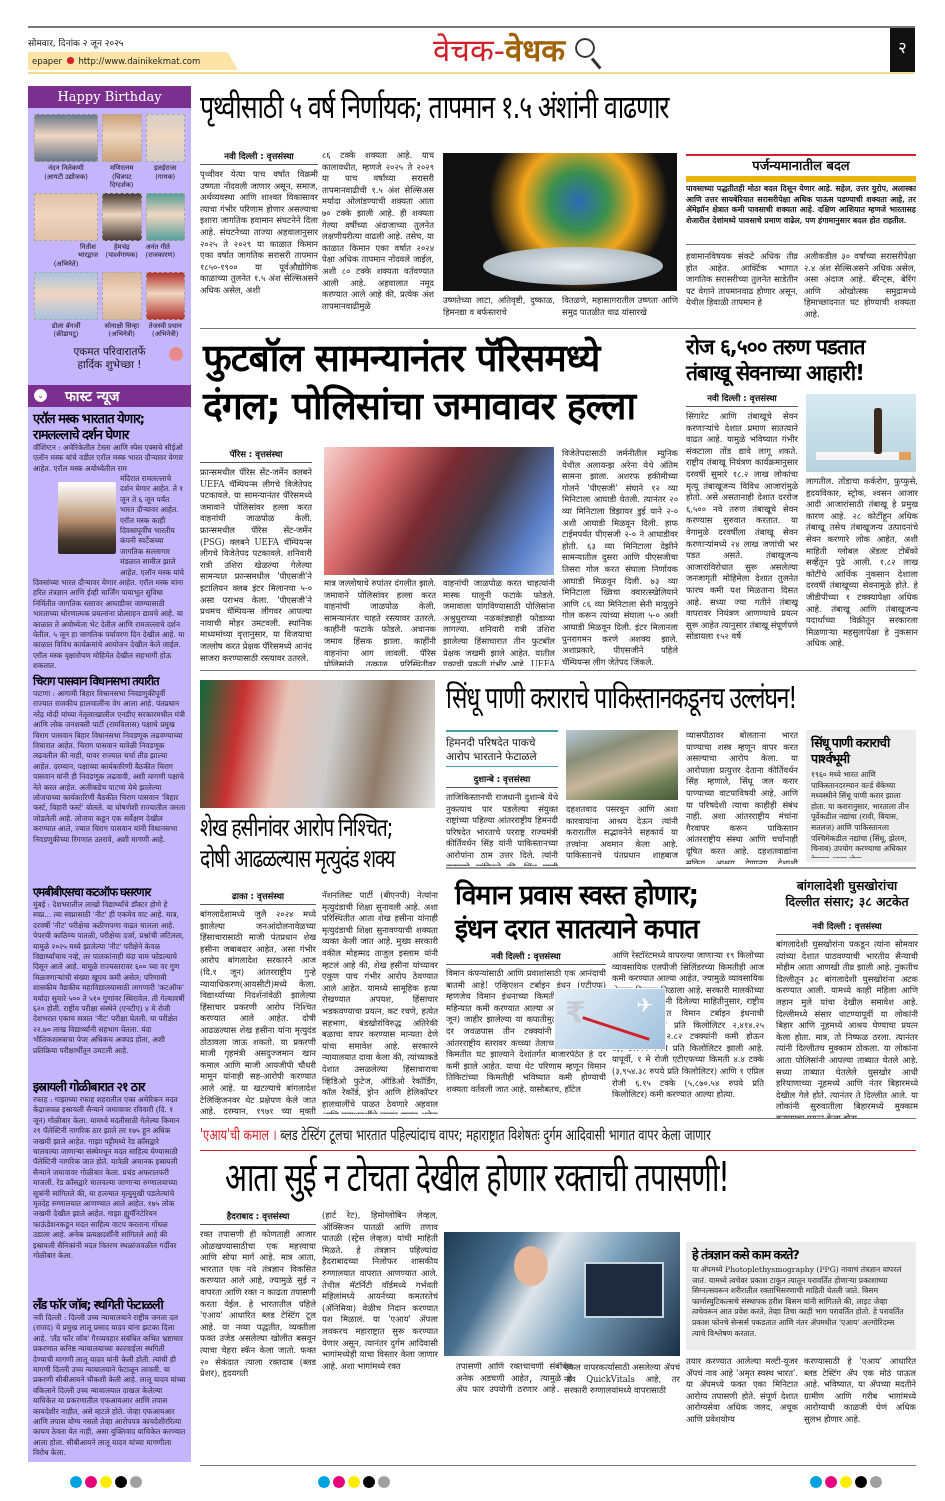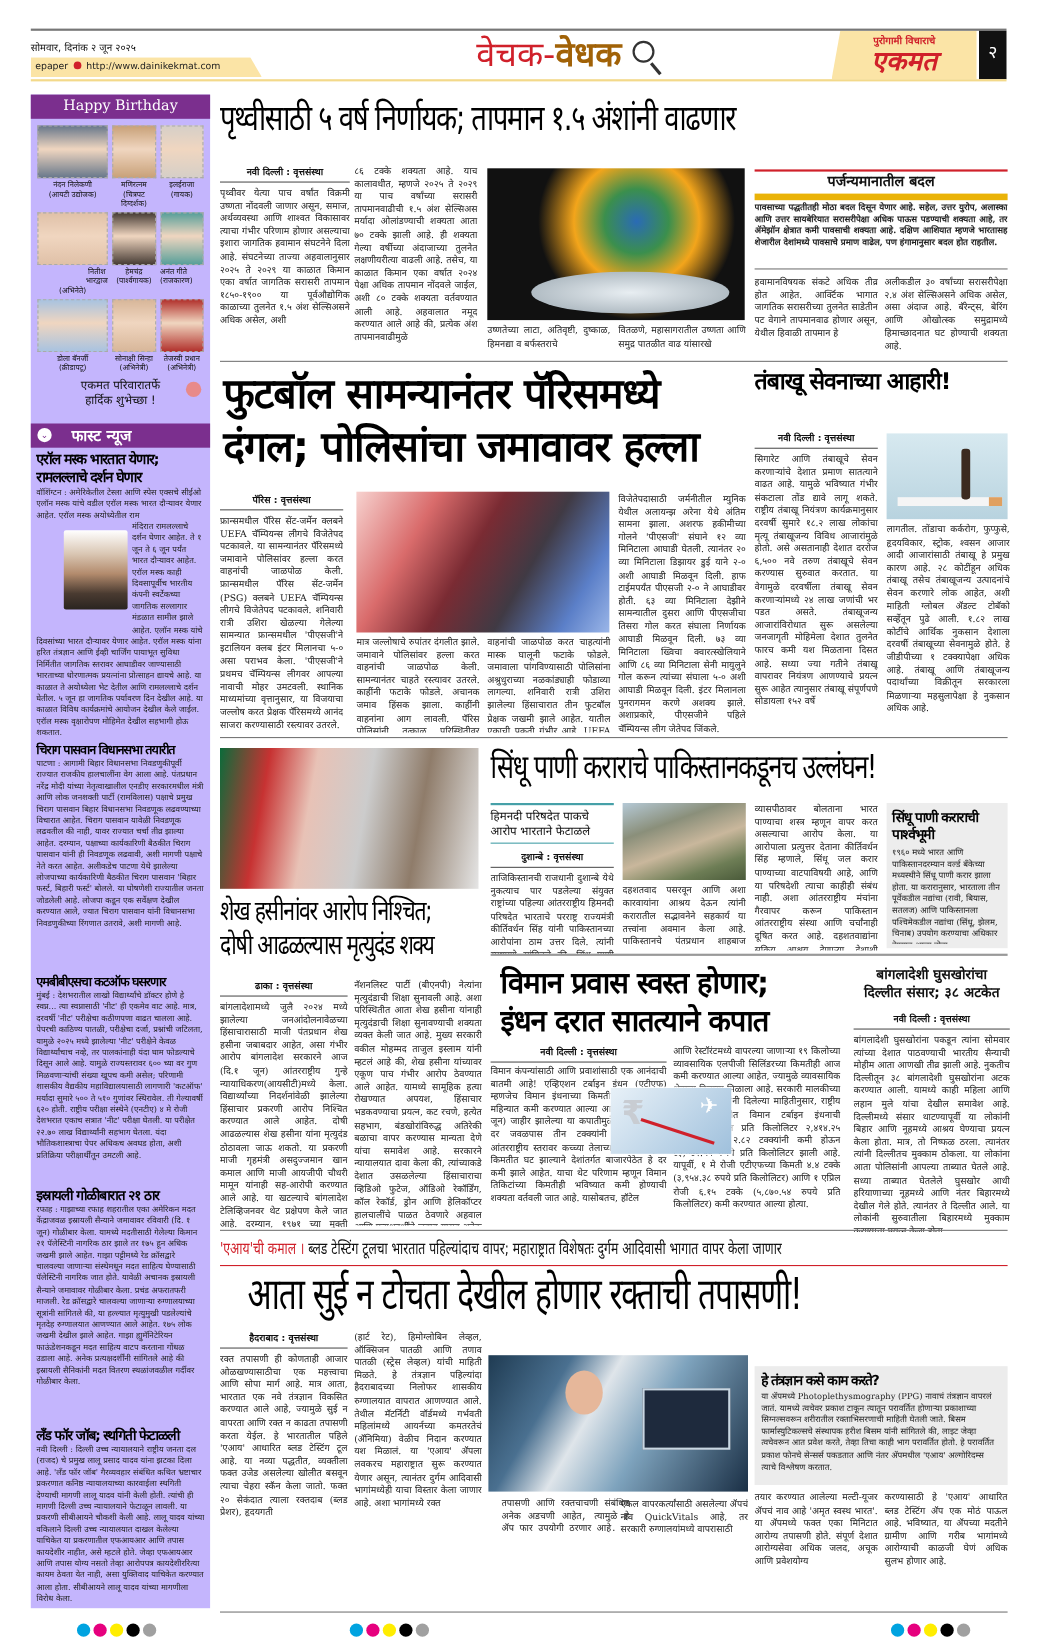--- a/index.html
+++ b/index.html
@@ -24,24 +24,20 @@
     <span style="display:inline-block;width:7px;height:7px;border-radius:50%;background:#d0202a;margin:0 2px;"></span>
     <span>http://www.dainikekmat.com</span>
   </div>
   <div class="abs" style="left:405px;top:2px;font-size:31px;line-height:40px;white-space:nowrap;">
     <span style="color:#d0202a;">वेचक</span><span style="color:#d0202a;">-</span><span style="color:#a16207;font-weight:bold;">वेधक</span>
     <span style="display:inline-block;position:relative;width:30px;height:30px;vertical-align:middle;">
       <span style="position:absolute;left:0;top:0;width:20px;height:20px;border:2.5px solid #333;border-radius:50%;"></span>
       <span style="position:absolute;left:17px;top:19px;width:13px;height:3px;background:#333;transform:rotate(50deg);transform-origin:left center;"></span>
     </span>
   </div>
-  <div class="abs" style="left:728px;top:0;width:132px;height:44px;background:#fbe4a6;clip-path:polygon(6% 0,100% 0,100% 100%,0 100%);text-align:center;">
-    <div style="font-size:9px;color:#d0202a;font-weight:bold;margin-top:2px;">पुरोगामी विचाराचे</div>
-    <div style="font-size:24px;color:#d0202a;font-weight:bold;font-style:italic;line-height:26px;">एकमत</div>
-  </div>
   <div class="abs" style="left:862px;top:0;width:25px;height:44px;background:#111;color:#fff;font-size:16px;text-align:center;line-height:40px;">२</div>
 </div>
 <div class="abs" style="left:28px;top:72px;width:887px;height:2px;background:#f3d98a;"></div>
 
 <div class="abs" style="left:28px;top:86px;width:163px;height:1376px;background:#c4b5fd;">
   <div style="background:#7b2f8e;color:#fff;font-family:'DejaVu Serif',serif;font-size:13px;text-align:center;height:22px;line-height:22px;">Happy Birthday</div>
   <div style="display:grid;grid-template-columns:repeat(3,1fr);gap:3px 4px;padding:6px 6px 0 6px;">
 
   <div style="text-align: center; font-size: 6.8px; line-height: 8.6px;">
         <div style="height: 48px; border: 1px dashed rgb(170, 170, 170); background: linear-gradient(rgb(107, 122, 140) 0%, rgb(240, 214, 192) 45%, rgb(107, 122, 140) 100%);"></div>
@@ -163,20 +159,21 @@
     <div class="dl">पॅरिस : वृत्तसंस्था</div>
     <div class="txt" style="height:198px;">फ्रान्समधील पॅरिस सेंट-जर्मेन क्लबने UEFA चॅम्पियन्स लीगचे विजेतेपद पटकावले. या सामन्यानंतर पॅरिसमध्ये जमावाने पोलिसांवर हल्ला करत वाहनांची जाळपोळ केली. फ्रान्समधील पॅरिस सेंट-जर्मेन (PSG) क्लबने UEFA चॅम्पियन्स लीगचे विजेतेपद पटकावले. शनिवारी रात्री उशिरा खेळल्या गेलेल्या सामन्यात फ्रान्समधील 'पीएसजी'ने इटालियन क्लब इंटर मिलानचा ५-० असा पराभव केला. 'पीएसजी'ने प्रथमच चॅम्पियन्स लीगवर आपल्या नावाची मोहर उमटवली. स्थानिक माध्यमांच्या वृत्तानुसार, या विजयाचा जल्लोष करत प्रेक्षक पॅरिसमध्ये आनंद साजरा करण्यासाठी रस्त्यावर उतरले.</div>
   </div>
   <div class="abs img" style="left:124px;top:-1px;width:230px;height:128px;background:linear-gradient(120deg,#f7d2cf 0%,#d96b6b 25%,#7a2b33 45%,#403a44 65%,#5b7fc8 85%,#9bb6e8 100%);"></div>
   <div class="abs txt" style="left:124px;top:130px;width:112px;height:88px;">मात्र जल्लोषाचे रुपांतर दंगलीत झाले. जमावाने पोलिसांवर हल्ला करत वाहनांची जाळपोळ केली. सामन्यानंतर चाहते रस्त्यावर उतरले. काहींनी फटाके फोडले. अचानक जमाव हिंसक झाला. काहींनी वाहनांना आग लावली. पॅरिस पोलिसांनी तत्काळ परिस्थितीवर नियंत्रण मिळवण्याचा प्रयत्न केला.</div>
   <div class="abs txt" style="left:243px;top:130px;width:112px;height:88px;">वाहनांची जाळपोळ करत चाहत्यांनी मास्क घालूनी फटाके फोडले. जमावाला पांगविण्यासाठी पोलिसांना अश्रुधुराच्या नळकांड्याही फोडाव्या लागल्या. शनिवारी रात्री उशिरा झालेल्या हिंसाचारात तीन फुटबॉल प्रेक्षक जखमी झाले आहेत. यातील एकाची प्रकृती गंभीर आहे. UEFA चॅम्पियन्स लीगचे</div>
   <div class="abs txt" style="left:362px;top:0;width:116px;height:218px;">विजेतेपदासाठी जर्मनीतील म्युनिक येथील अलायन्झ अरेना येथे अंतिम सामना झाला. अशरफ हकीमीच्या गोलने 'पीएसजी' संघाने १२ व्या मिनिटाला आघाडी घेतली. त्यानंतर २० व्या मिनिटाला डिझायर डुई याने २-० अशी आघाडी मिळवून दिली. हाफ टाईमपर्यंत पीएसजी २-० ने आघाडीवर होती. ६३ व्या मिनिटाला देझीने सामन्यातील दुसरा आणि पीएसजीचा तिसरा गोल करत संघाला निर्णायक आघाडी मिळवून दिली. ७३ व्या मिनिटाला ख्विचा क्वारत्स्खेलियाने आणि ८६ व्या मिनिटाला सेनी मायुलुने गोल करून त्यांच्या संघाला ५-० अशी आघाडी मिळवून दिली. इंटर मिलानला पुनरागमन करणे अशक्य झाले. अशाप्रकारे, पीएसजीने पहिले चॅम्पियन्स लीग जेतेपद जिंकले.</div>
 </div>
 
 <div class="abs head-bold" style="left:686px;top:334px;width:232px;font-size:21px;line-height:26px;">
+  <div style="white-space:nowrap;">रोज ६,५०० तरुण पडतात</div>
   <div style="white-space:nowrap;">तंबाखू सेवनाच्या आहारी!</div>
 </div>
 <div class="abs" style="left:686px;top:392px;width:232px;height:275px;">
   <div class="abs" style="left:0;top:0;width:112px;">
     <div class="dl">नवी दिल्ली : वृत्तसंस्था</div>
     <div class="txt" style="height:255px;">सिगारेट आणि तंबाखूचे सेवन करणाऱ्यांचे देशात प्रमाण सातत्याने वाढत आहे. यामुळे भविष्यात गंभीर संकटाला तोंड द्यावे लागू शकते. राष्ट्रीय तंबाखू नियंत्रण कार्यक्रमानुसार दरवर्षी सुमारे १८.२ लाख लोकांचा मृत्यू तंबाखूजन्य विविध आजारांमुळे होतो. असे असतानाही देशात दररोज ६,५०० नवे तरुण तंबाखूचे सेवन करण्यास सुरुवात करतात. या वेगामुळे दरवर्षीला तंबाखू सेवन करणाऱ्यांमध्ये २४ लाख जणांची भर पडत असते. तंबाखूजन्य आजारांविरोधात सुरू असलेल्या जनजागृती मोहिमेला देशात तुलनेत फारच कमी यश मिळताना दिसत आहे. सध्या ज्या गतीने तंबाखू वापरावर नियंत्रण आणण्याचे प्रयत्न सुरू आहेत त्यानुसार तंबाखू संपूर्णपणे सोडायला १५२ वर्षे</div>
   </div>
   <div class="abs img" style="left:120px;top:2px;width:110px;height:78px;background:linear-gradient(180deg,#d7e9f0,#b8d3df);">
     <div style="position:absolute;left:10px;bottom:12px;width:95px;height:8px;background:#f5f5f5;border-right:12px solid #e0a060;"></div>
     <div style="position:absolute;left:68px;top:14px;width:8px;height:46px;background:#3b2a20;border-radius:3px;"></div>

